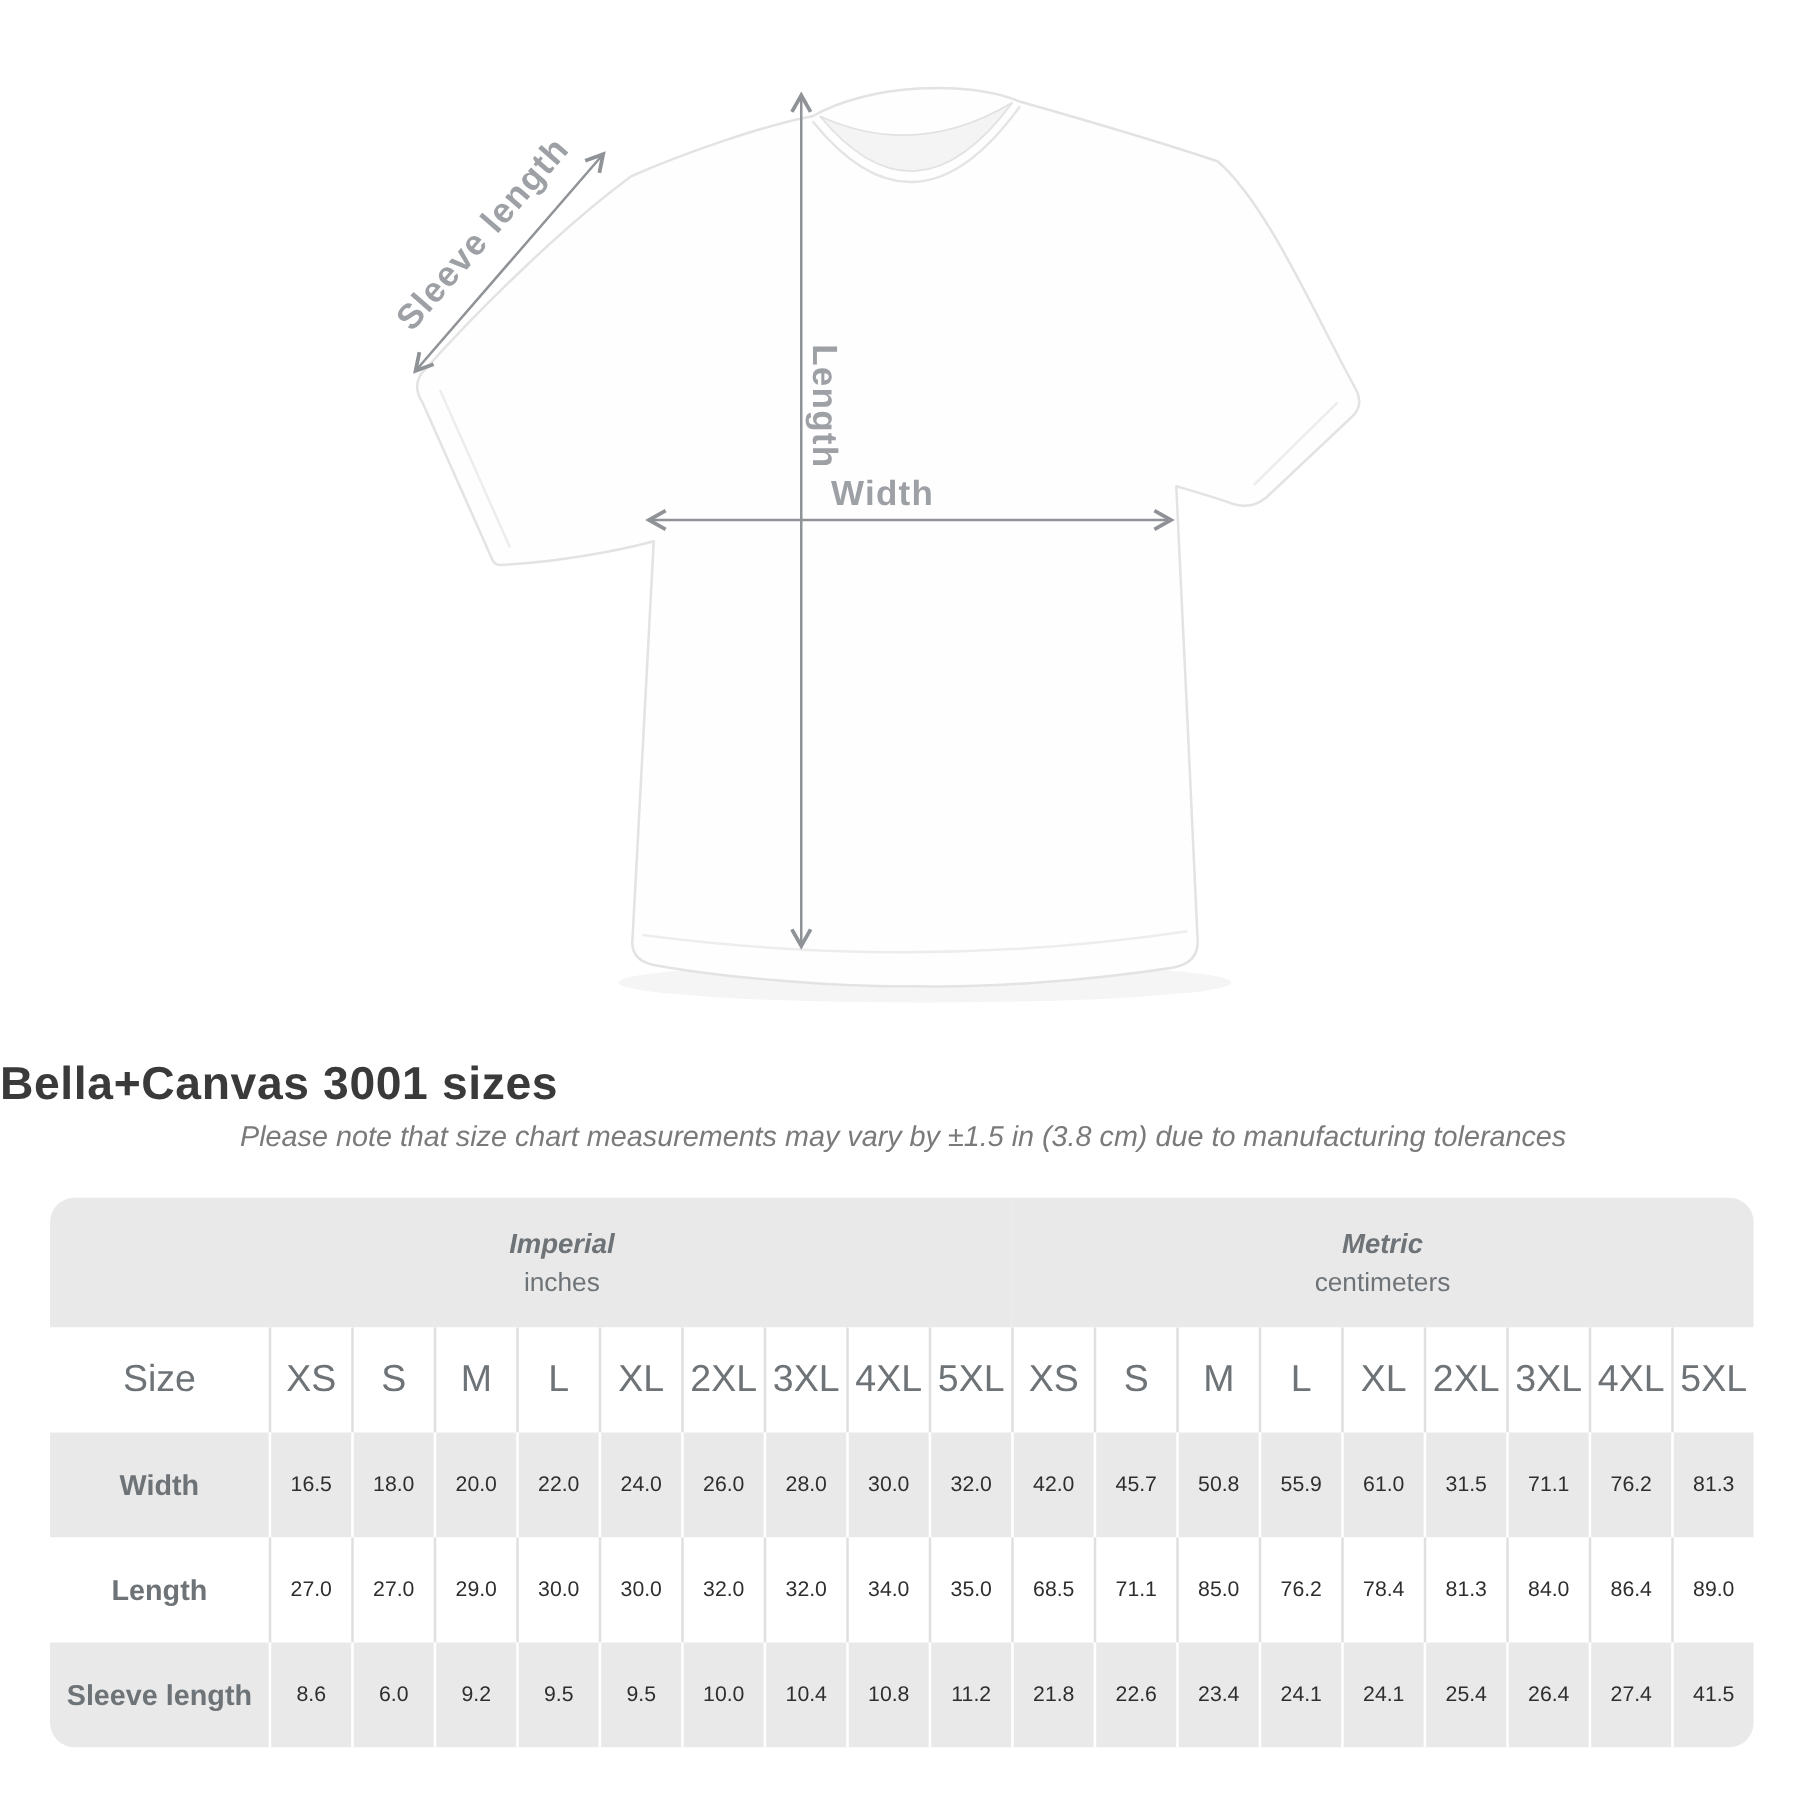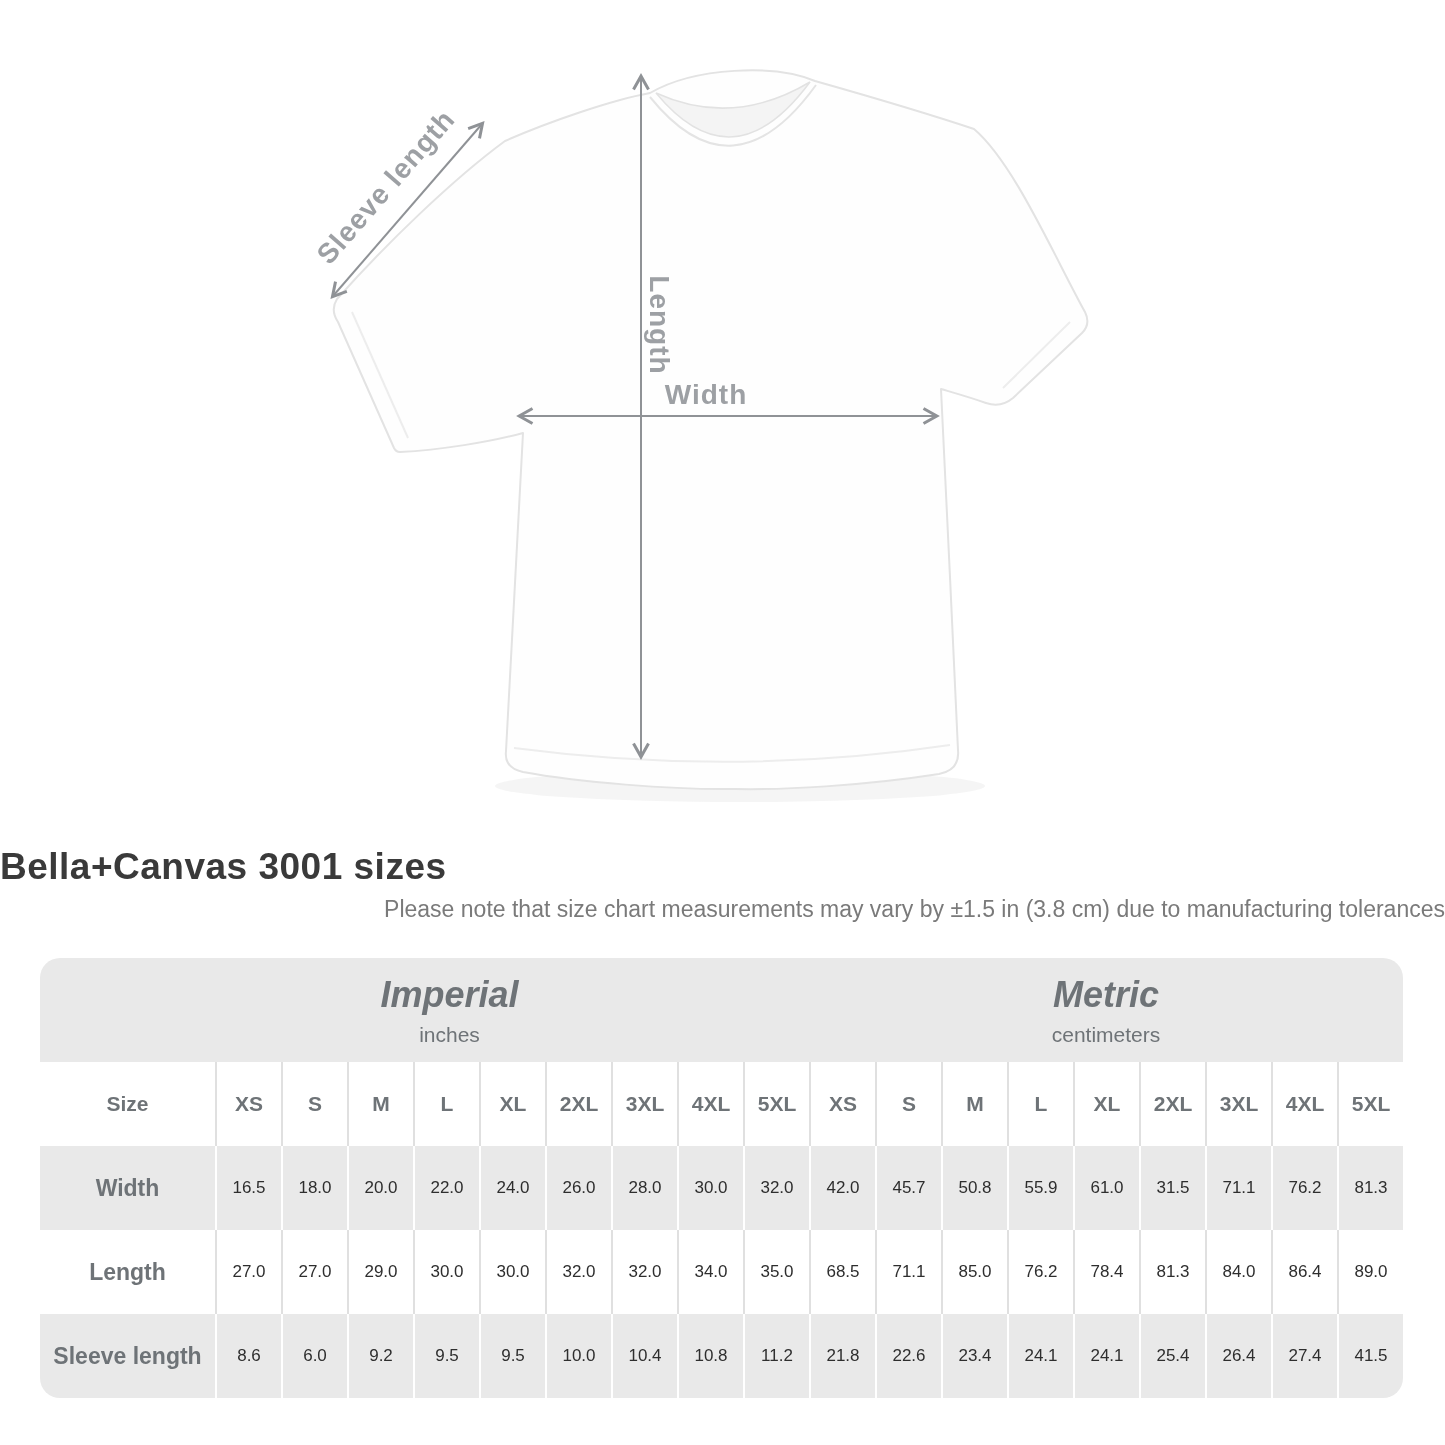--- a/index.html
+++ b/index.html
@@ -18,52 +18,52 @@
   }
 
   
   .page-title {
     position:absolute; top:846px; left:0; width:100%;
     text-align:left; font-size:37px; font-weight:bold;
     color:var(--title-dark,#3a3a3a); letter-spacing:0.5px;
   }
   .page-note {
     position:absolute; top:896px; left:0; width:100%;
-    text-align:right; font-size:23px; 
+    text-align:center; font-size:23px; font-style:italic;
     color:var(--note-gray,#7a7a7a);
   }
 
   
   .table-wrap {
     position:absolute; top:958px; left:40px; width:1363px; height:440px;
     border-radius:20px; overflow:hidden; background:var(--table-white,#ffffff);
   }
   table.size-table {
     width:100%; height:100%; border-collapse:separate; border-spacing:0;
     table-layout:fixed;
   }
   .size-table th, .size-table td {
     padding:0; margin:0; text-align:center; vertical-align:middle;
     font-family:"Liberation Sans","DejaVu Sans",sans-serif;
   }
   tr.group-row { height:104px; }
   tr.group-row th { background:var(--row-gray,#e9e9e9); }
   .group-title {
-    font-size:36px; font-weight:bold; font-style:italic;
+    font-size:22px; font-weight:bold; font-style:italic;
     color:var(--label-gray,#6e7377);
   }
   .group-unit {
     font-size:21px; font-weight:normal;
     color:var(--label-gray,#6e7377); margin-top:7px;
   }
   th.group-imperial > div { transform:translateX(25px); }
 
   tr.size-row { height:84px; background:#ffffff; }
   tr.size-row th {
-    font-size:21px; font-weight:bold; color:var(--label-gray,#6e7377);margin-top:40px;
+    font-size:30px; font-weight:normal; color:var(--label-gray,#6e7377);margin-top:40px;
   }
   tr.size-row th + th { border-left:2px solid var(--separator-light,#e0e0e0); }
 
   tbody tr { height:84px; }
   tbody th.row-label { font-size:23px; font-weight:bold; color:var(--label-gray,#6e7377); }
   tbody td { font-size:17px; font-weight:normal; color:var(--value-dark,#2e2e2e); }
   tr.row-gray  { background:var(--row-gray,#e9e9e9); }
   tr.row-white { background:#ffffff; }
   tr.row-gray  > *:not(:first-child) { border-left:2px solid var(--separator-white,#ffffff); }
   tr.row-white > *:not(:first-child) { border-left:2px solid var(--separator-light,#e0e0e0); }

